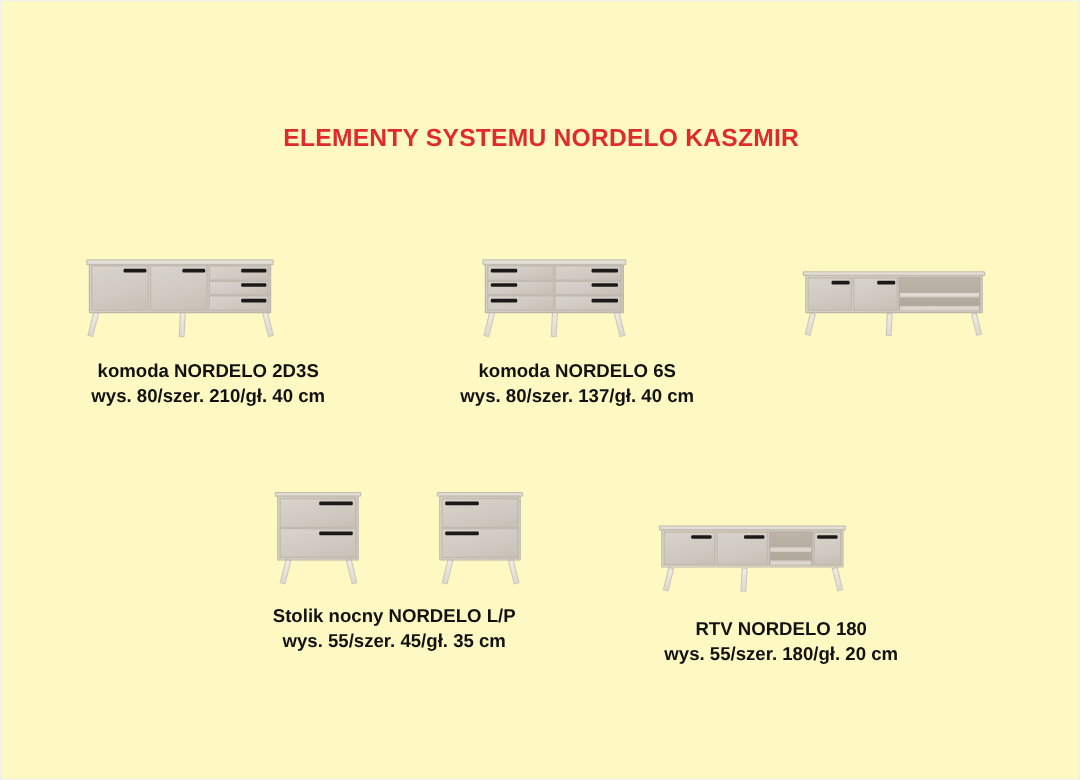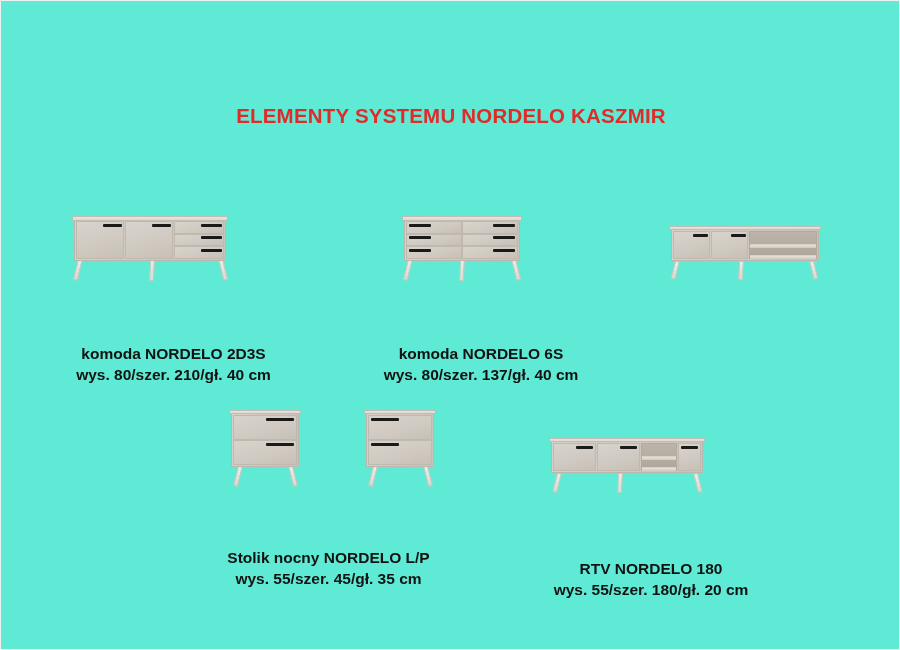--- a/index.html
+++ b/index.html
@@ -7,21 +7,21 @@
   body{
     width:900px;height:650px;
     background:#ffffff;
     font-family:"Liberation Sans",sans-serif;
     position:relative;
     overflow:hidden;
     color:#111;
   }
   .page{
     position:absolute;inset:0;
-    background:#5eead4;
+    background:#fef9c3;
     border:1px solid #f0f0f0;
     box-sizing:border-box;
   }
   .page-title{
     position:absolute;
     top:103px;left:0;width:900px;
     text-align:center;
     font-size:20.5px;
     font-weight:bold;
     letter-spacing:.2px;
@@ -30,21 +30,21 @@
   }
   
   .item{position:absolute;}
   .stage{position:relative;width:100%;}
   .caption{
     text-align:center;
     font-weight:bold;
     color:#121212;
     line-height:1.38;
   }
-  .caption .l1{font-size:15.5px;display:block;white-space:nowrap;margin-top:44px;}
+  .caption .l1{font-size:15.5px;display:block;white-space:nowrap;}
   .caption .l2{font-size:15.5px;display:block;white-space:nowrap;}
 
   
   .body{
     position:absolute;
     background:linear-gradient(100deg,#d6d1c9 0%,#cfc9c1 45%,#c9c2b9 100%);
     border:1px solid #bdb6ac;
     box-sizing:border-box;
     border-radius:1px;
   }

